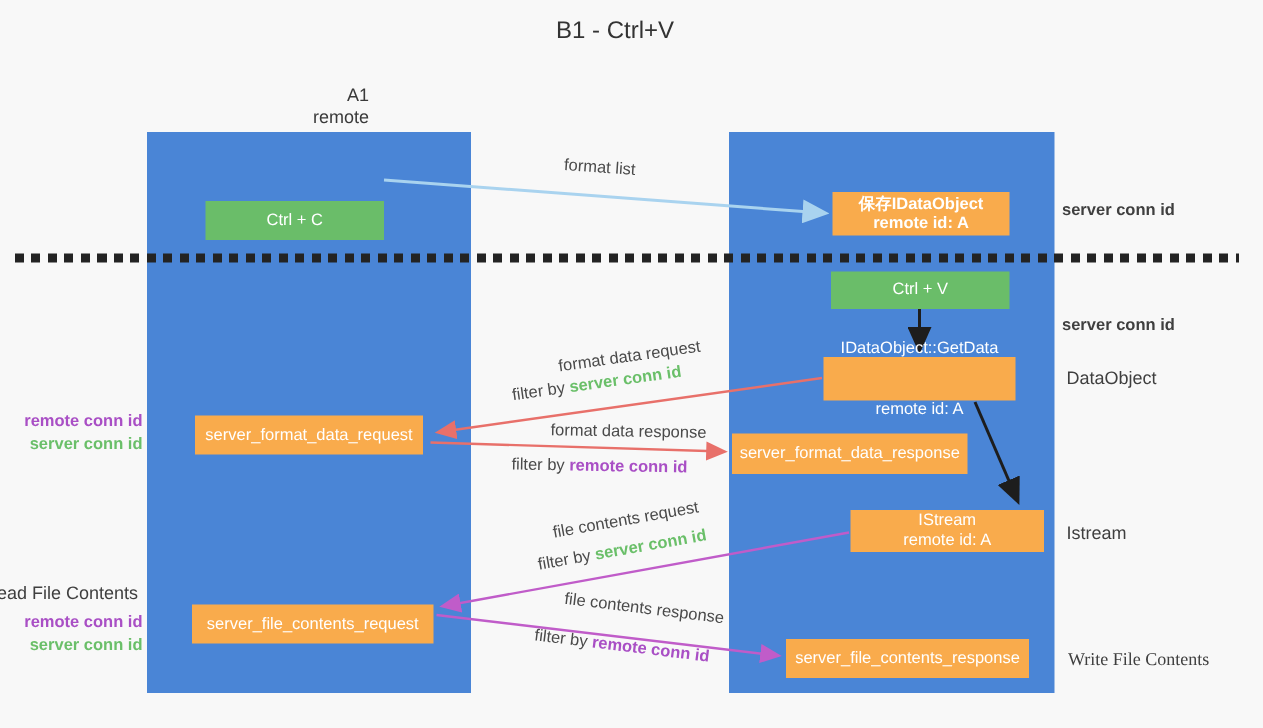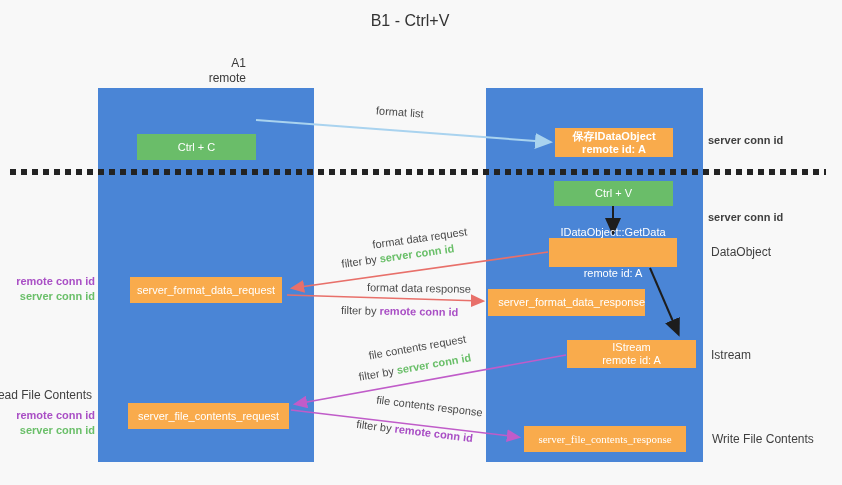--- a/index.html
+++ b/index.html
@@ -37,24 +37,24 @@
     color: #fff; font-size: 11px; line-height: 13px; text-align: center;
     white-space: nowrap;
   }
   .node.green  { background: #6abd69; }
   .node.orange { background: #f9ab4c; }
   .n-ctrl-c      { left: 137px; top: 107px; width: 119px; height: 26px; margin-top: 27px; }
   .n-save-ido    { left: 555px; top: 128px; width: 118px; height: 29px; font-weight: bold; }
   .n-ctrl-v      { left: 554px; top: 181px; width: 119px; height: 25px; }
   .n-getdata     { left: 549px; top: 238px; width: 128px; height: 29px; gap: 28px; }
   .n-format-req  { left: 130px; top: 277px; width: 152px; height: 26px; justify-content: center; }
-  .n-format-resp { left: 488px; top: 289px; width: 157px; height: 27px; align-items: flex-end; }
+  .n-format-resp { left: 488px; top: 289px; width: 157px; height: 27px; }
   .n-istream     { left: 567px; top: 340px; width: 129px; height: 28px; }
   .n-file-req    { left: 128px; top: 393px; width: 161px; height: 26px; margin-top: 10px; }
-  .n-file-resp   { left: 524px; top: 426px; width: 162px; height: 26px; font-family: Liberation Serif, serif; }
+  .n-file-resp   { left: 524px; top: 426px; width: 162px; height: 26px; }
   .arrows { position: absolute; left: 0; top: 0; width: 842px; height: 485px; }
   .elabel {
     position: absolute; font-size: 11px; color: #4a4a4a; white-space: nowrap;
   }
   .key-green  { color: #6abf69; font-weight: bold; }
   .key-purple { color: #a94fc5; font-weight: bold; }
   .lbl-format-list   { left: 376px; top: 106px; transform: rotate(4deg); }
   .lbl-fmt-req       { left: 372px; top: 232px; transform: rotate(-8deg); }
   .lbl-fmt-req-flt   { left: 341px; top: 250px; transform: rotate(-8deg); }
   .lbl-fmt-resp      { left: 367px; top: 282px; transform: rotate(1deg); }
@@ -64,21 +64,21 @@
   .lbl-file-resp     { left: 376px; top: 400px; transform: rotate(7deg); }
   .lbl-file-resp-flt { left: 356px; top: 425px; transform: rotate(7deg); }
   .side {
     position: absolute; white-space: nowrap; font-size: 12px; color: #3f3f3f;
   }
   .side.small-bold { font-size: 11px; font-weight: bold; }
   .s-serverconn-top { left: 708px; top: 134px; }
   .s-serverconn-mid { left: 708px; top: 211px; }
   .s-dataobject     { left: 711px; top: 245px; }
   .s-istream        { left: 711px; top: 348px; }
-  .s-write-file     { left: 712px; top: 432px; }
+  .s-write-file     { left: 712px; top: 432px; font-family: Liberation Serif, serif; }
   .left-keys {
     position: absolute; text-align: right; font-size: 11px; font-weight: bold;
     line-height: 15px; white-space: nowrap;
   }
   .lk-top    { right: 747px; top: 274px; }
   .lk-bottom { right: 747px; top: 408px; }
   .s-read-file { right: 750px; top: 388px; text-align: right; }
 </style>
 </head>
 <body>

